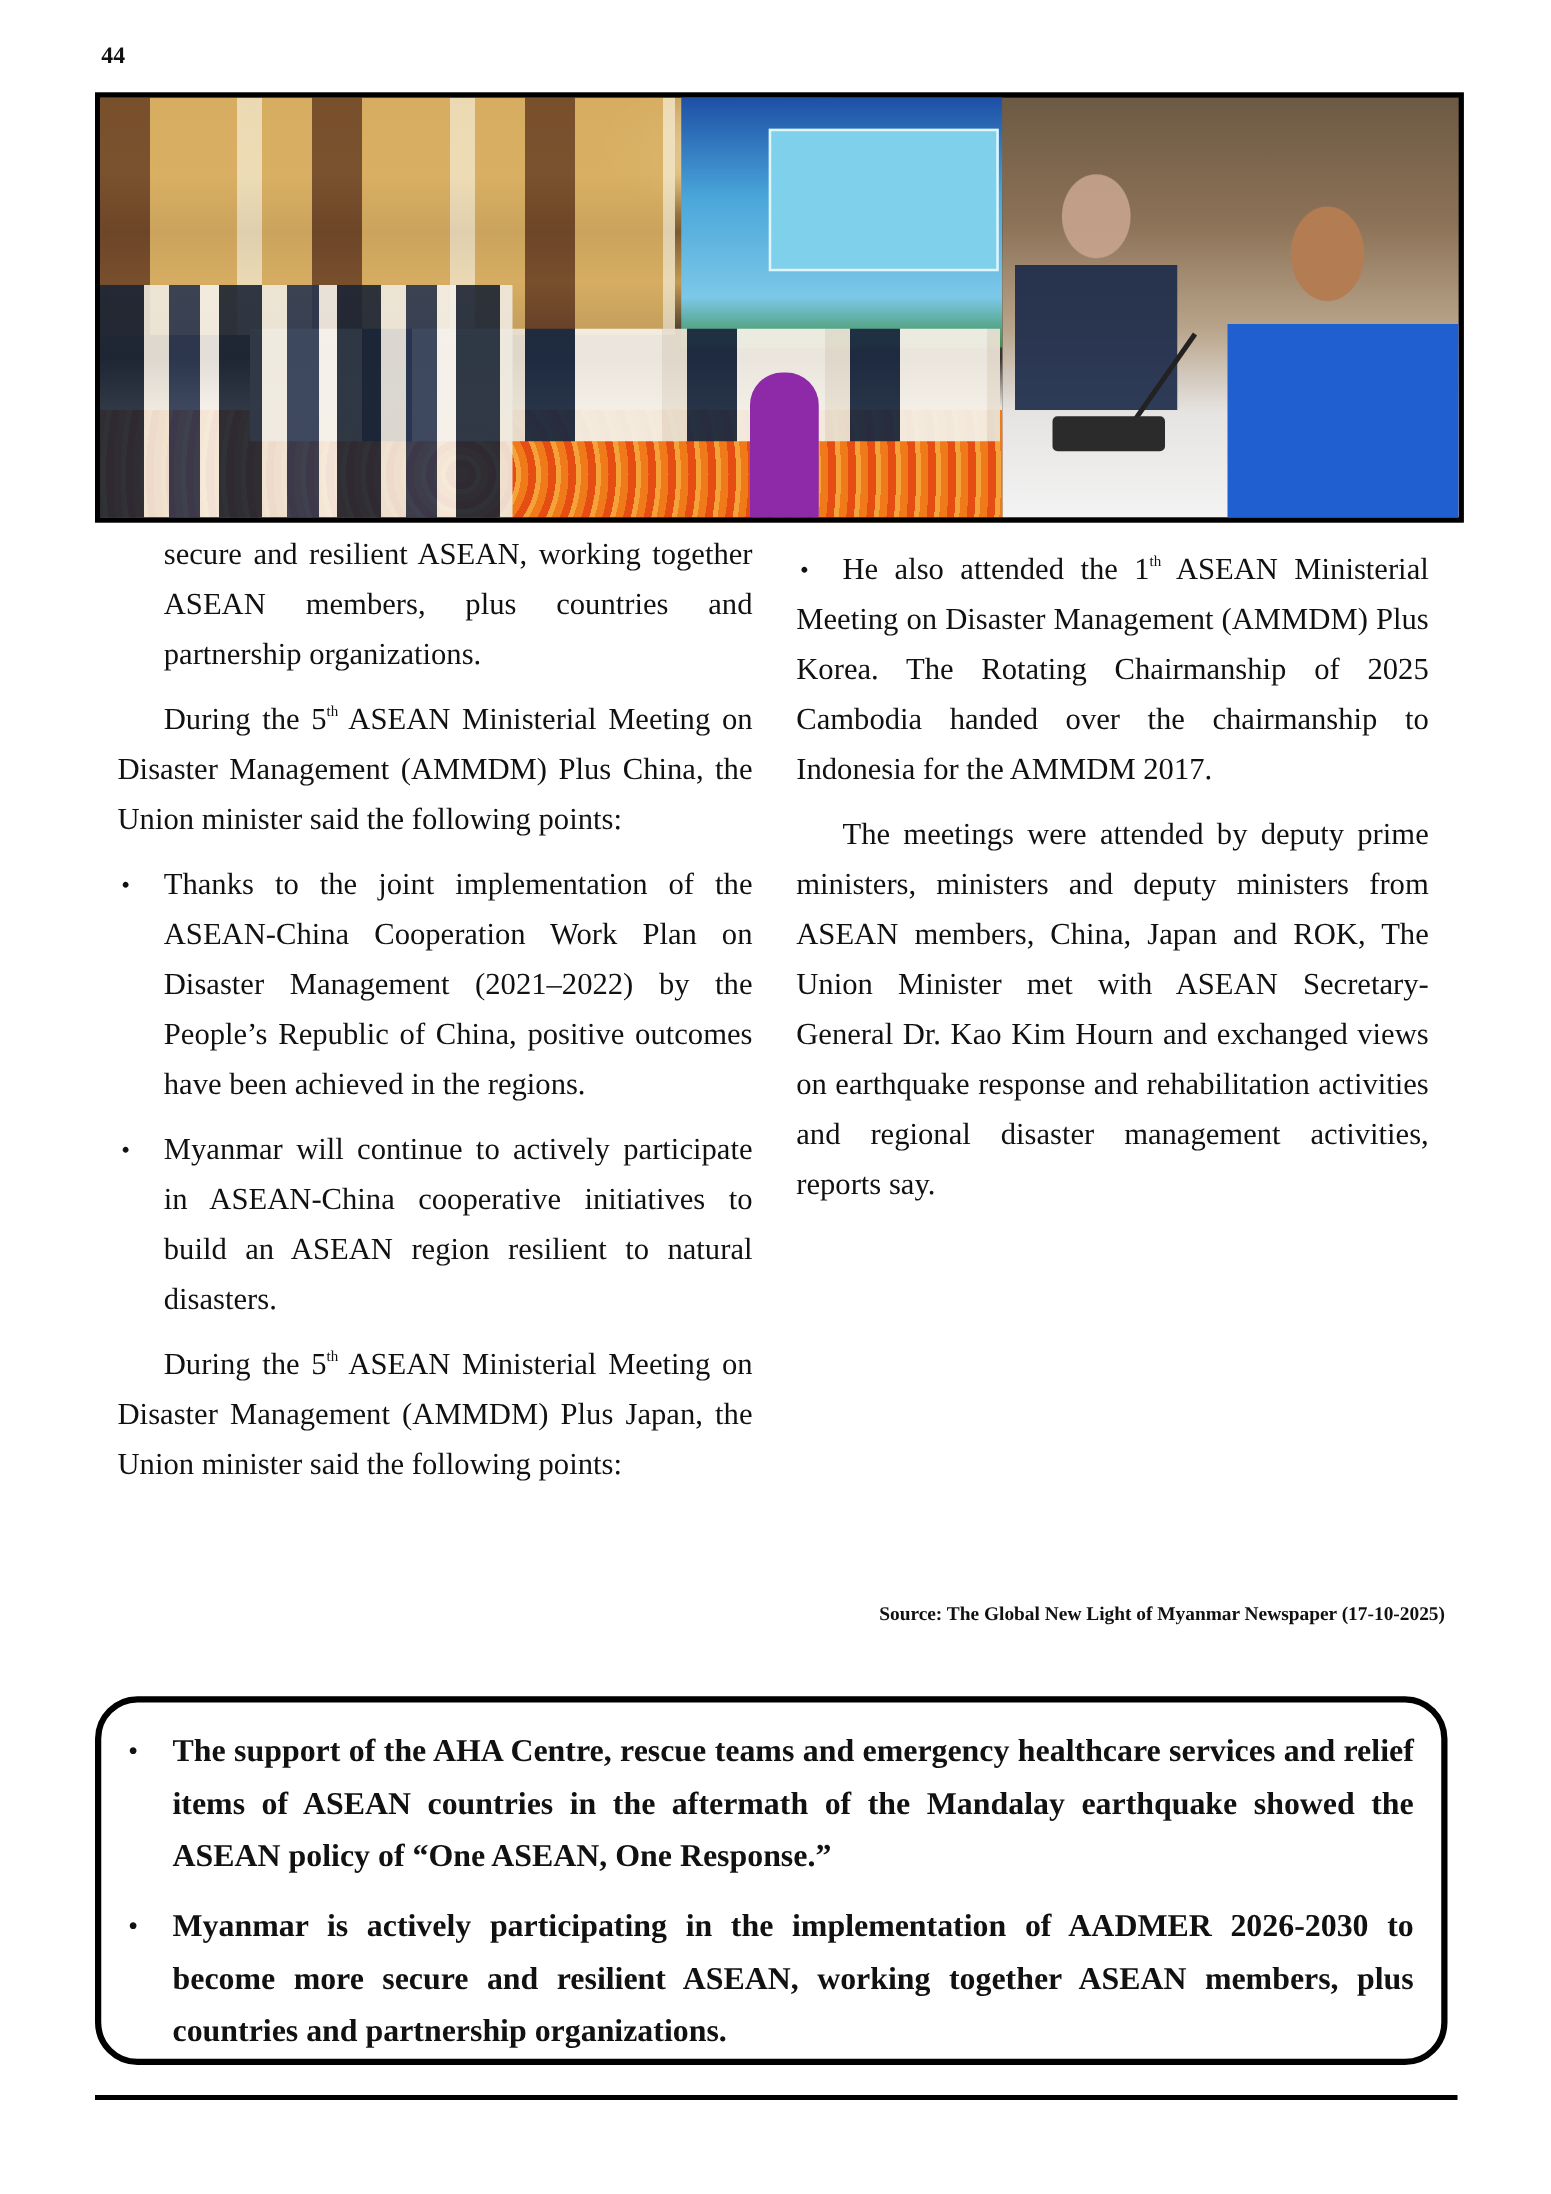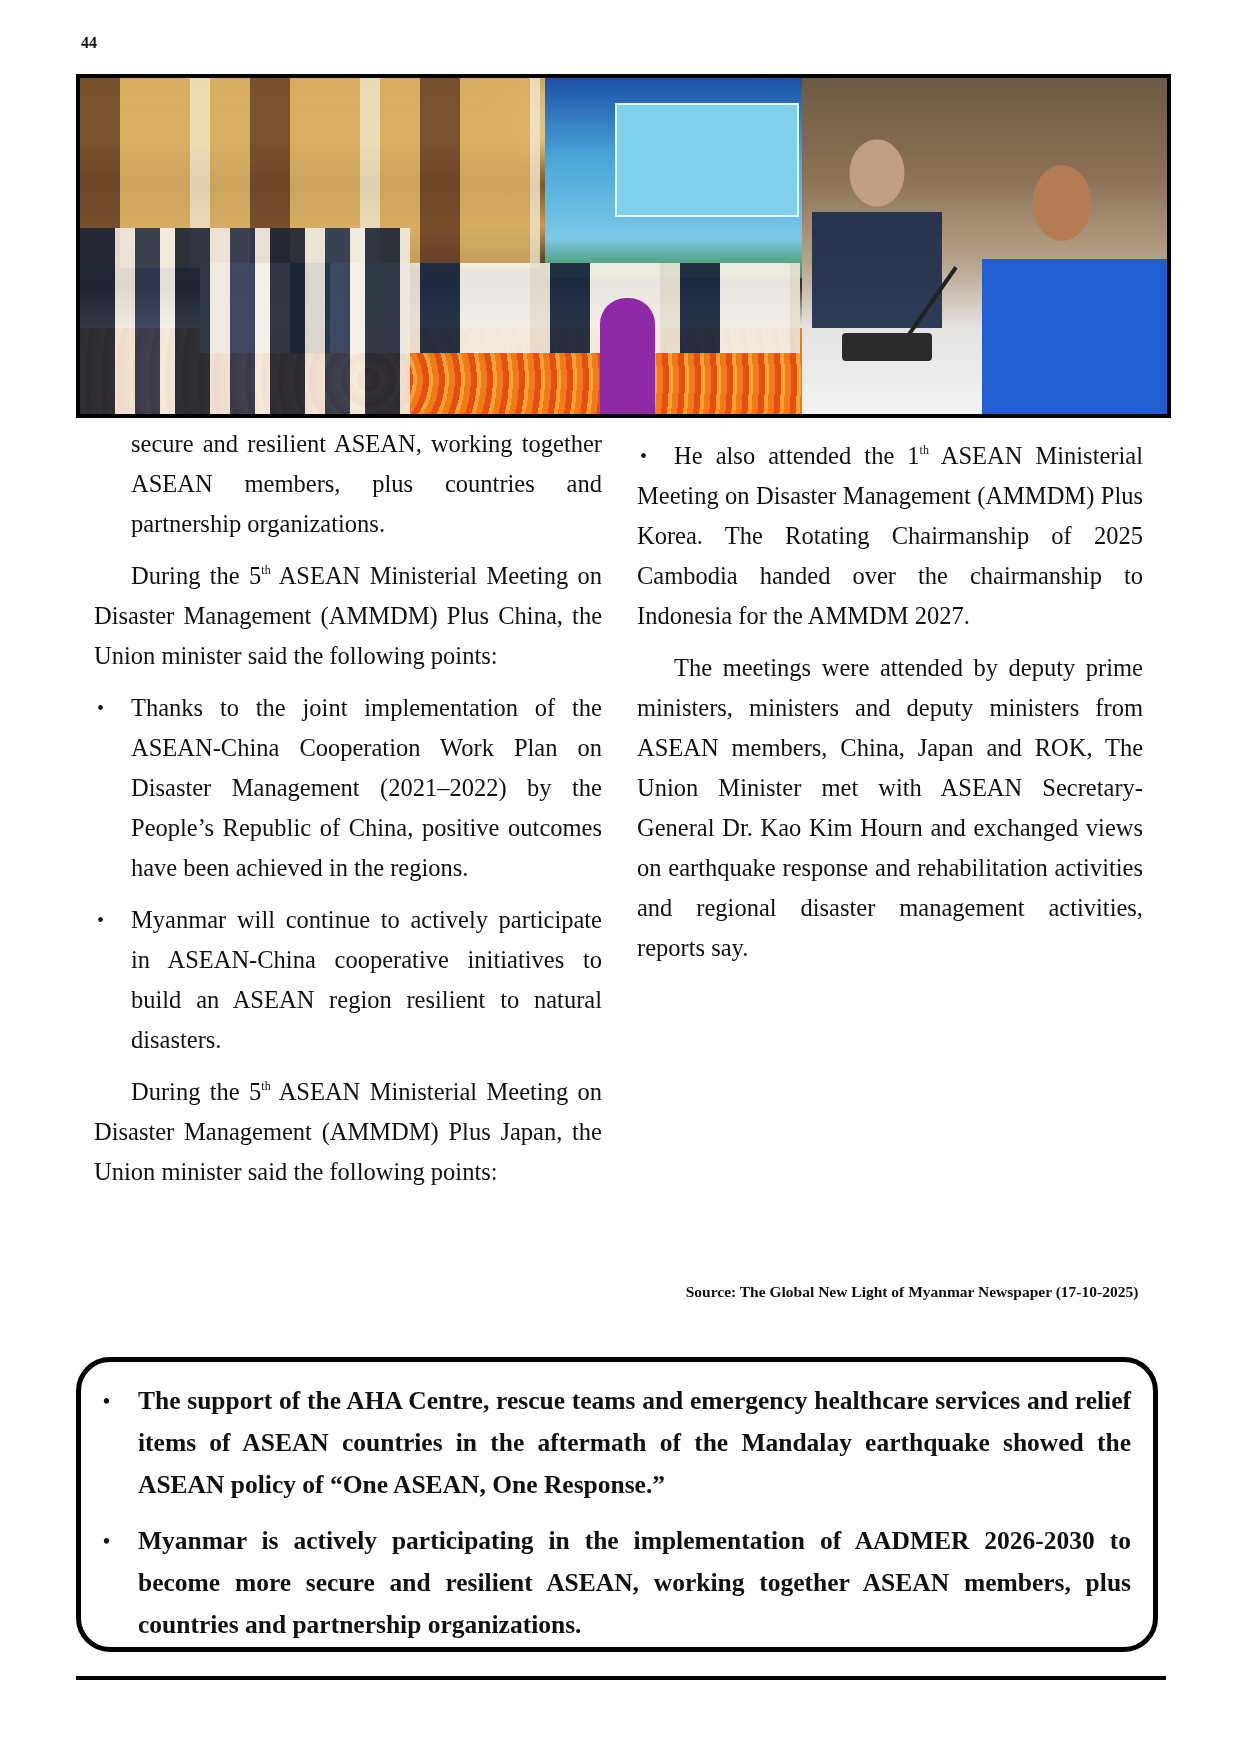--- a/index.html
+++ b/index.html
@@ -1,19 +1,19 @@
 <!DOCTYPE html>
 <html><head>
 <meta charset="utf-8">
 <style>
   html, body { margin: 0; padding: 0; background: #ffffff; }
   body { width: 1241px; height: 1755px; position: relative; overflow: hidden;
          font-family: "Liberation Serif", "DejaVu Serif", serif; color: #111; }
 
-  .page-number { position: absolute; left: 81px; top: 34px; font-size: 16px; font-weight: bold; font-family: Liberation Serif, serif; }
+  .page-number { position: absolute; left: 81px; top: 34px; font-size: 19px; font-weight: bold; font-family: Liberation Serif, serif; }
 
   
   .photo-frame { position: absolute; left: 76px; top: 74px; width: 1087px; height: 336px;
                  border: 4px solid #000; overflow: hidden; background: #222; }
   .photo-left { position: absolute; left: 0; top: 0; width: 722px; height: 100%; overflow: hidden;
     background:
       radial-gradient(ellipse 120px 60px at 520px 40px, rgba(255,255,255,0.6), transparent),
       linear-gradient(180deg, #c59a4c 0%, #d6ad5c 18%, #7a5a33 32%, #c29a55 44%, #4a3a2e 56%, #3a3030 62%, #ece6dc 74%, #e86e20 82%, #d8551a 100%); }
   .ph-wall-l { position: absolute; left: 0; top: 0; width: 460px; height: 190px;
     background: repeating-linear-gradient(90deg, #6b4226 0 40px, #d9b064 40px 110px, #f1e4c4 110px 130px, #d9b064 130px 170px); opacity: 0.85; }
@@ -43,21 +43,21 @@
   .col { position: absolute; top: 424px; font-size: 24.5px; line-height: 40px; }
   .col-left { left: 94px; width: 508px; }
   .col-right { left: 637px; width: 506px; }
   .para { margin: 0 0 12px 0; text-align: justify; text-indent: 37px; }
   .para.no-indent { text-indent: 0; padding-left: 37px; }
   .bullet-list { list-style: none; margin: 0 0 12px 0; padding: 0; }
   .bullet-item { position: relative; padding-left: 37px; text-align: justify; margin-bottom: 12px; }
   .bullet-dot { position: absolute; left: 3px; top: 0; font-size: 20px; }
   sup.ord { font-size: 12px; line-height: 0; vertical-align: 10px; }
 
-  .source { position: absolute; left: 668px; top: 1283px; width: 488px; text-align: center;
+  .source { position: absolute; left: 668px; top: 1283px; width: 488px; text-align: right;
             font-size: 15.5px; font-weight: bold; white-space: nowrap; }
 
   
   .callout { position: absolute; left: 76px; top: 1357px; width: 1082px; height: 295px;
              border: 5px solid #000; border-radius: 34px; box-sizing: border-box; }
   .callout ul { list-style: none; margin: 0; padding: 18px 22px 0 18px; }
   .callout li { position: relative; padding-left: 39px; text-align: justify; font-weight: bold;
                 font-size: 25.5px; line-height: 42px; margin-bottom: 14px; }
   .callout .bullet-dot { left: 4px; font-size: 20px; }
 
@@ -106,21 +106,21 @@
   <p class="para"><span>During the 5</span><sup class="ord">th</sup><span> ASEAN Ministerial Meeting on Disaster Management (AMMDM) Plus Japan, the Union minister said the following points:</span></p>
 </div>
 
 <div class="col col-right">
   <ul class="bullet-list">
     <li class="bullet-item">
       <span class="bullet-dot">•</span>
     </li>
   </ul>
 
-  <p class="para"><span>He also attended the 1</span><sup class="ord">th</sup><span> ASEAN Ministerial Meeting on Disaster Management (AMMDM) Plus Korea. The Rotating Chairmanship of 2025 Cambodia handed over the chairmanship to Indonesia for the AMMDM 2027.</span></p>
+  <p class="para"><span>He also attended the 1</span><sup class="ord">th</sup><span> ASEAN Ministerial Meeting on Disaster Management (AMMDM) Plus Korea. The Rotating Chairmanship of 2025 Cambodia handed over the chairmanship to Indonesia for the AMMDM 2017.</span></p>
 
   <p class="para">The meetings were attended by deputy prime ministers, ministers and deputy ministers from ASEAN members, China, Japan and ROK, The Union Minister met with ASEAN Secretary-General Dr. Kao Kim Hourn and exchanged views on earthquake response and rehabilitation activities and regional disaster management activities, reports say.</p>
 </div>
 
 <div class="source">Source: The Global New Light of Myanmar Newspaper (17-10-2025)</div>
 
 <div class="callout">
   <ul>
     <li>
       <span class="bullet-dot">•</span>

